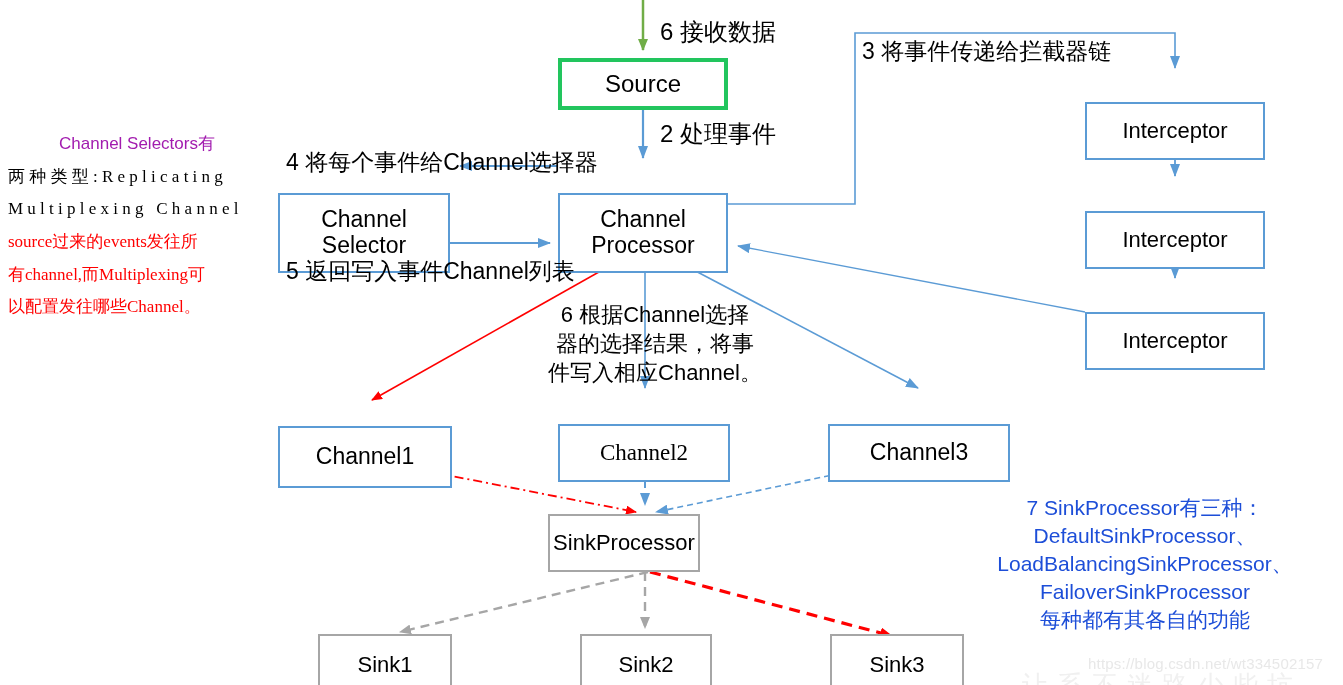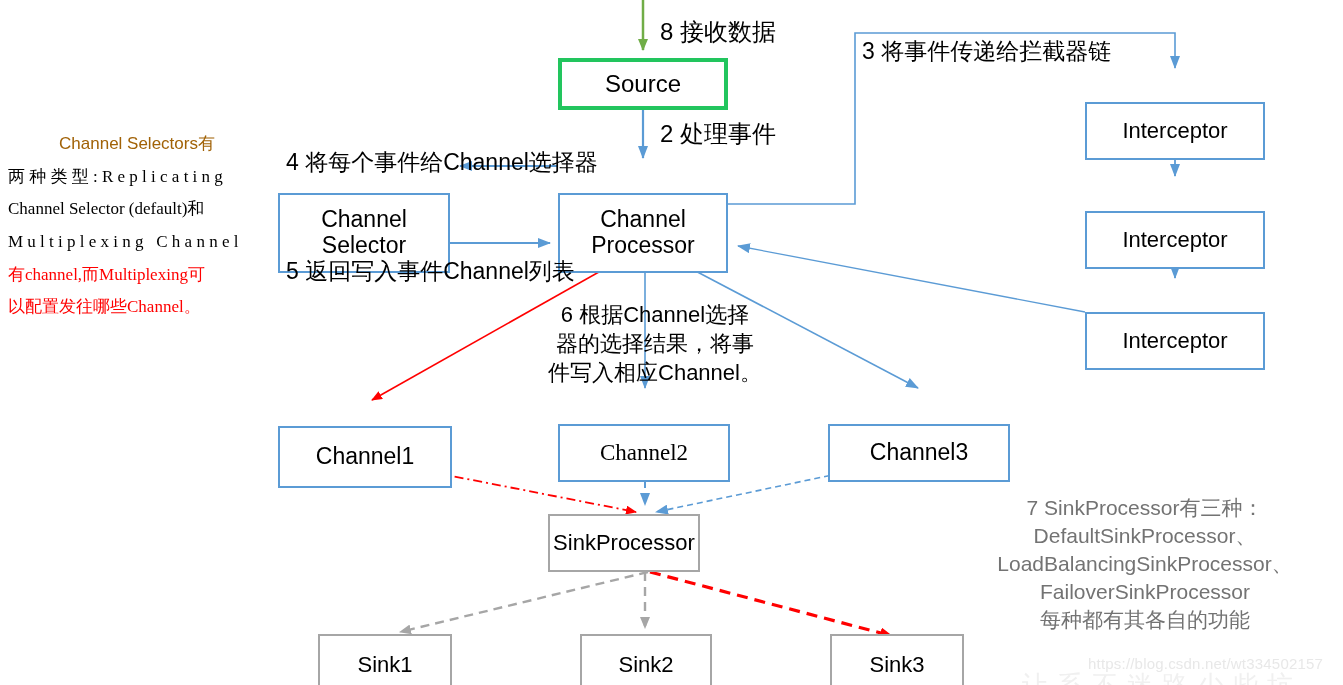--- a/index.html
+++ b/index.html
@@ -55,32 +55,32 @@
     top: 128px;
     width: 258px;
     z-index: 4;
     font-family: "Liberation Serif", serif;
     font-size: 17px;
     line-height: 1.92;
     color: #000000;
     text-align: justify;
   }
   #side-note .ln { display: block; white-space: pre; }
-  #side-note .ln.first { text-align: center; font-family: "Liberation Sans", sans-serif; color: #a16207; }
+  #side-note .ln.first { text-align: center; font-family: "Liberation Sans", sans-serif; color: #a21caf; }
   #side-note .red { color: #ff0000; }
 
   #note7 {
     position: absolute;
     left: 950px;
     top: 494px;
     width: 390px;
     text-align: center;
     font-size: 21px;
     line-height: 1.33;
-    color: #737373;
+    color: #1d4ed8;
     white-space: pre-line;
     z-index: 4;
   }
   #watermark {
     position: absolute;
     left: 1088px;
     top: 655px;
     font-size: 15px;
     color: #e8e8e8;
     letter-spacing: 0.2px;
@@ -226,39 +226,39 @@
   <div class="node gray" style="left:318px; top:634px; width:134px; height:60px; font-size:22px; border-bottom:none;">
     <span>Sink1</span>
   </div>
   <div class="node gray" style="left:580px; top:634px; width:132px; height:60px; font-size:22px; border-bottom:none;">
     <span>Sink2</span>
   </div>
   <div class="node gray" style="left:830px; top:634px; width:134px; height:60px; font-size:22px; border-bottom:none;">
     <span>Sink3</span>
   </div>
 
-  <div class="lbl" style="left:660px; top:16px; font-size:24px;">8 接收数据</div>
+  <div class="lbl" style="left:660px; top:16px; font-size:24px;">6 接收数据</div>
 
   <div class="lbl" style="left:660px; top:118px; font-size:24px;">2 处理事件</div>
 
   <div class="lbl" style="left:862px; top:36px; font-size:23px;">3 将事件传递给拦截器链</div>
 
   <div class="lbl" style="left:286px; top:119px; font-size:23px;margin-top:28px;">4 将每个事件给Channel选择器</div>
 
   <div class="lbl" style="left:286px; top:256px; font-size:23px;">5 返回写入事件Channel列表</div>
 
   <div class="lbl center" style="left:540px; top:300px; width:230px; font-size:22px; line-height:1.32;">6 根据Channel选择
 器的选择结果，将事
 件写入相应Channel。</div>
 
   <div id="side-note">
     <span class="ln first">Channel Selectors有</span>
     <span class="ln">两 种 类 型 : R e p l i c a t i n g</span>
-    <span class="ln">Channel Selector (default)和</span>
     <span class="ln">M u l t i p l e x i n g   C h a n n e l</span>
+    <span class="ln red">source过来的events发往所</span>
     <span class="ln red">有channel,而Multiplexing可</span>
     <span class="ln red">以配置发往哪些Channel。</span>
   </div>
 
   <div id="note7">7 SinkProcessor有三种：
 DefaultSinkProcessor、
 LoadBalancingSinkProcessor、
 FailoverSinkProcessor
 每种都有其各自的功能</div>
 

